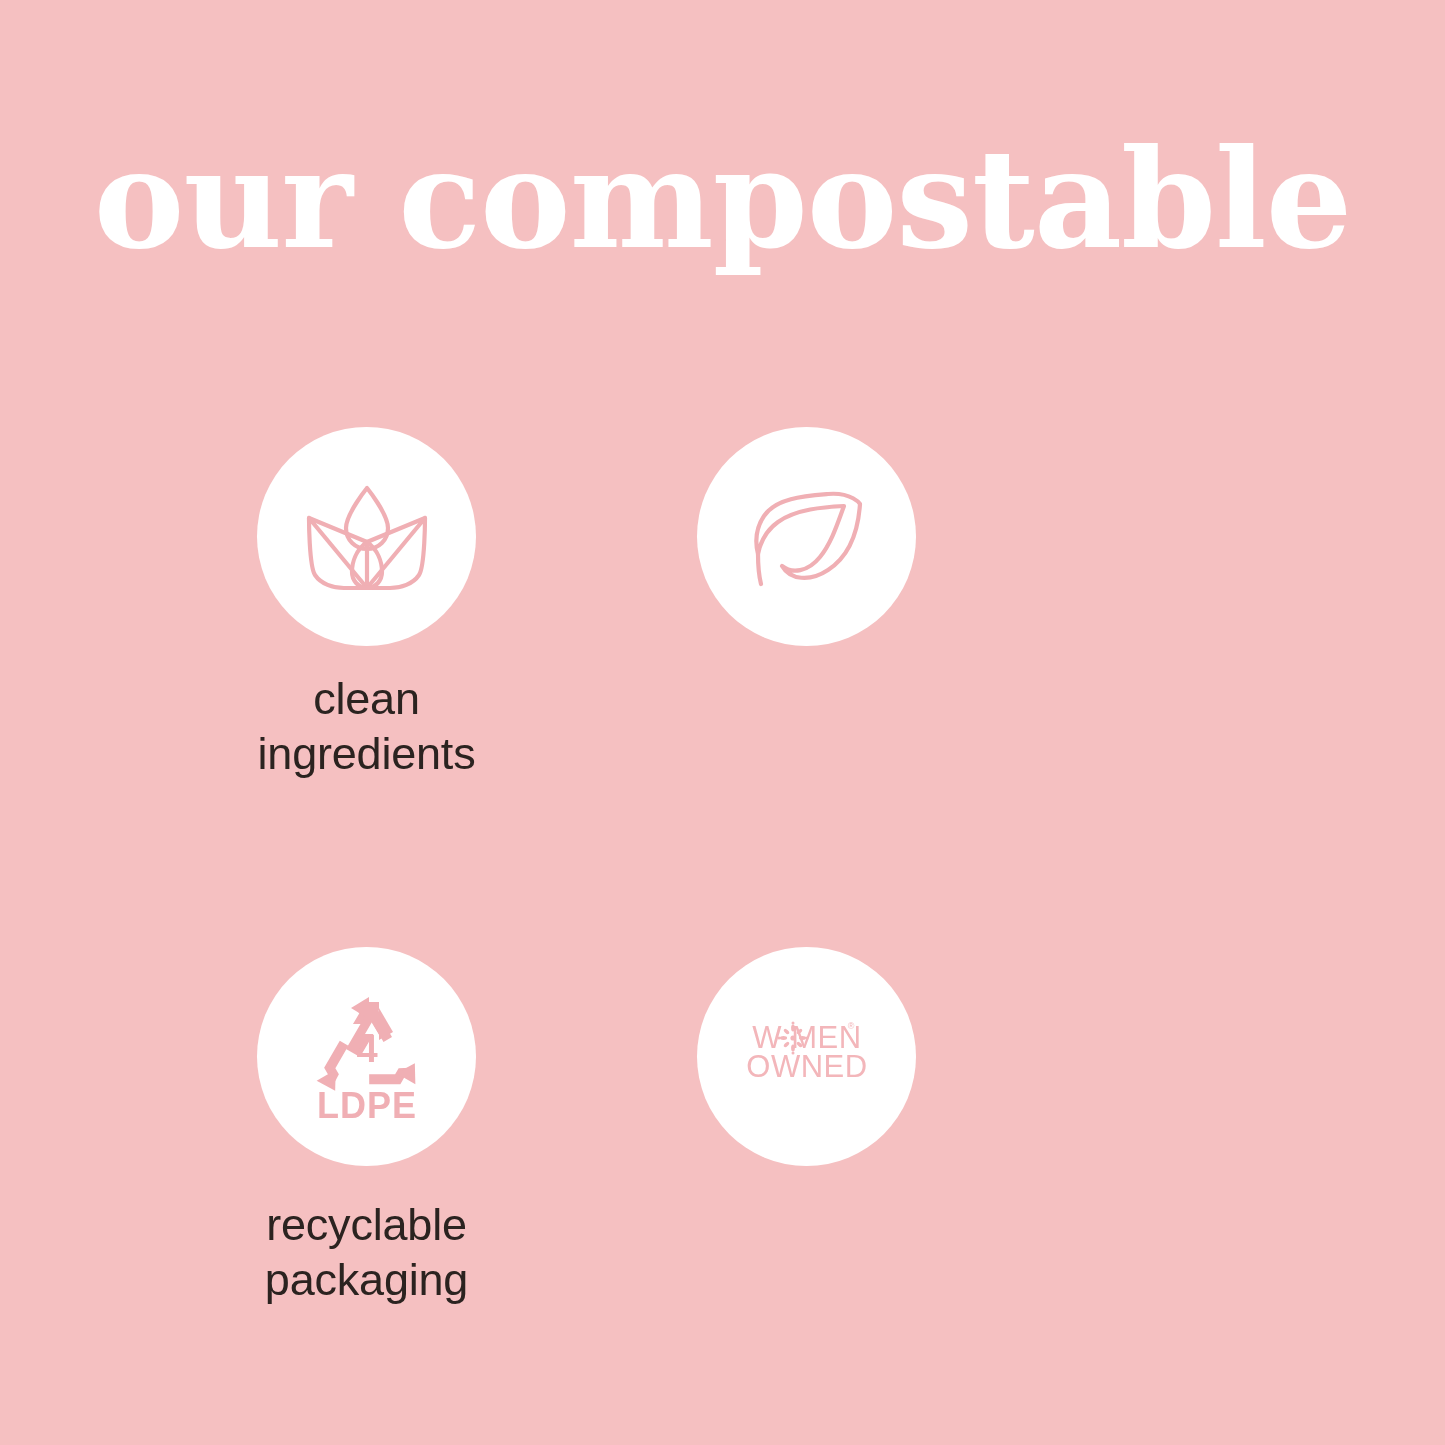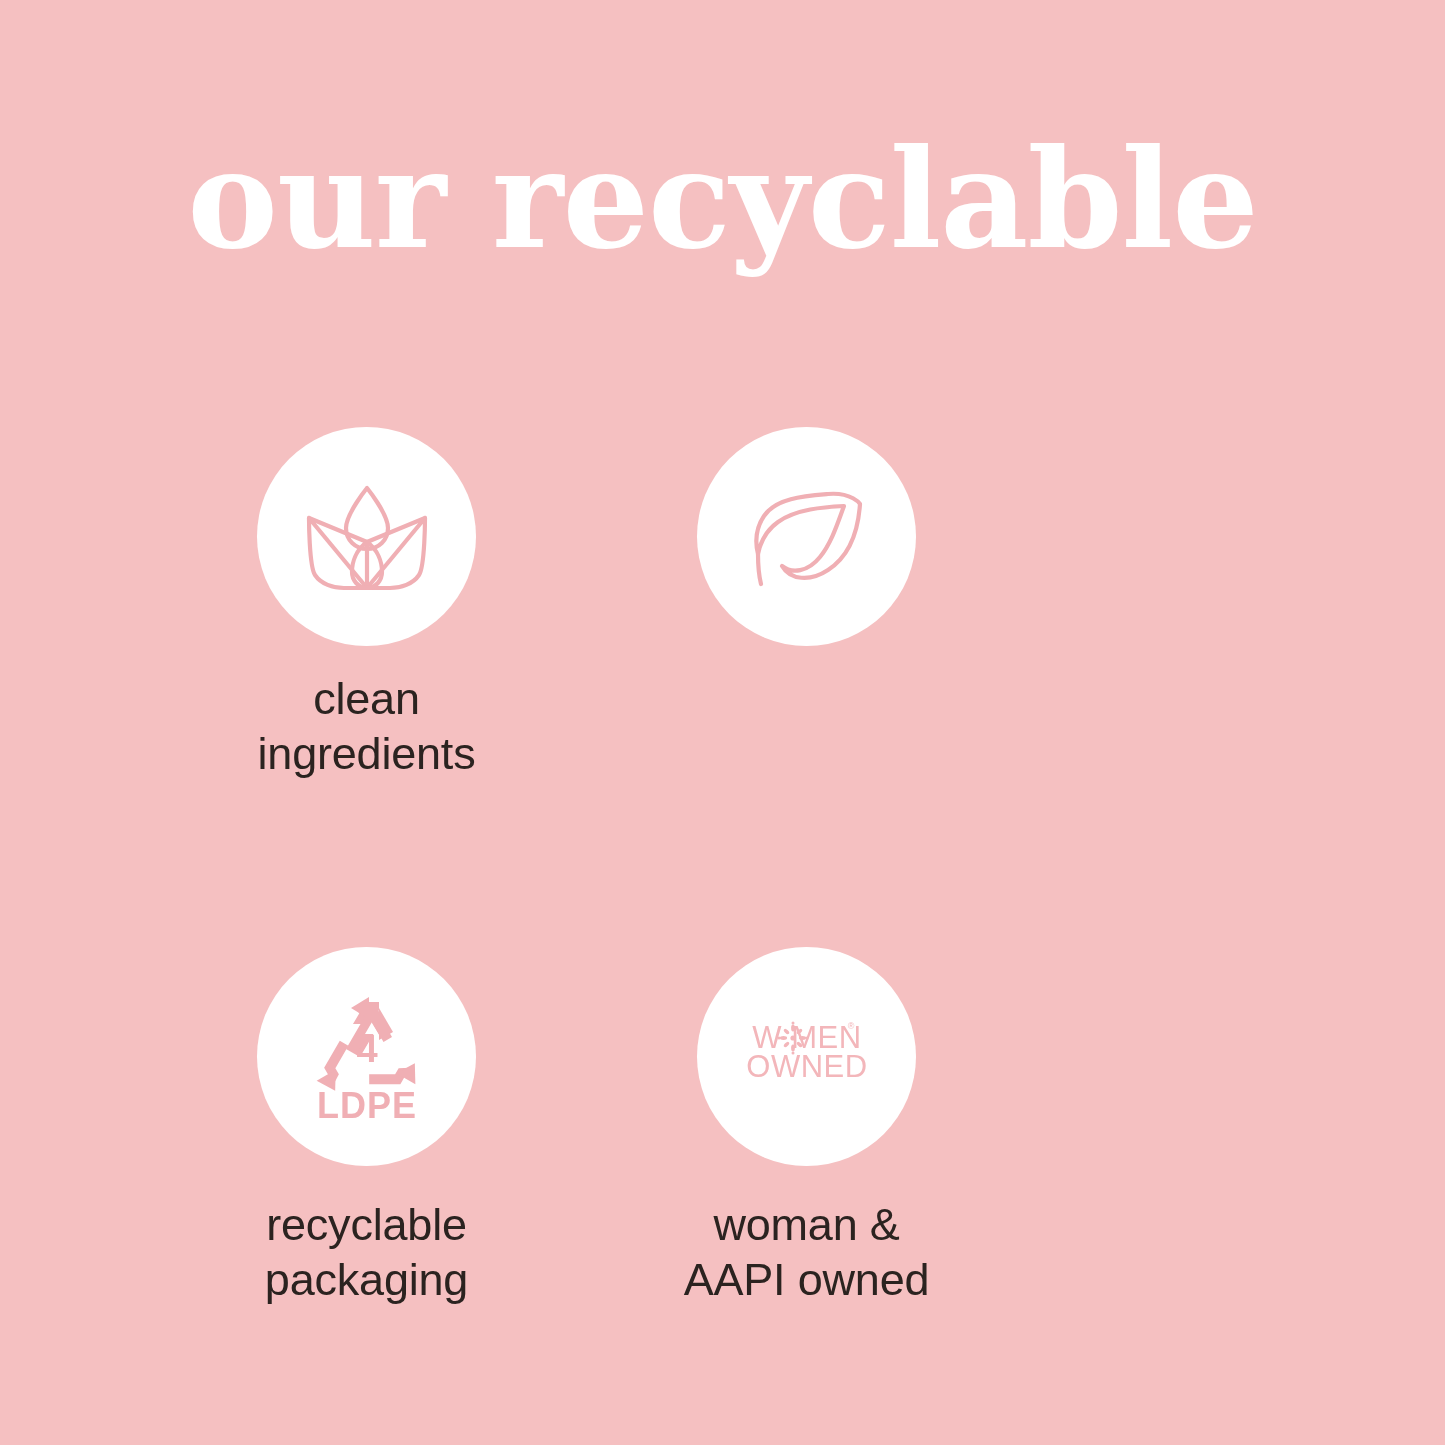--- a/index.html
+++ b/index.html
@@ -108,21 +108,21 @@
     font-family: "Liberation Sans", sans-serif;
     font-size: 9px;
     fill: #F3B6BA;
   }
 </style>
 </head>
 <body>
 
 <div class="page">
 
-  <div class="title">our recyclable</div>
+  <div class="title">our compostable</div>
 
   <div class="row row-top">
 
     <div class="cell">
       <div class="badge">
         <svg width="150" height="150" viewBox="0 0 150 150">
           <g fill="none" stroke="#F0AFB4" stroke-width="4.2" stroke-linecap="round" stroke-linejoin="round">
 
             <path d="M75 26 C75 26 54 52 54 66 C54 78 63.4 87 75 87 C86.6 87 96 78 96 66 C96 52 75 26 75 26 Z"></path>
 
@@ -222,19 +222,17 @@
             <ellipse cx="67.5" cy="62.5" rx="3.3" ry="1.8" transform="rotate(45 67.5 62.5)"></ellipse>
             <ellipse cx="67.5" cy="49.5" rx="3.3" ry="1.8" transform="rotate(-45 67.5 49.5)"></ellipse>
             <ellipse cx="54.5" cy="62.5" rx="3.3" ry="1.8" transform="rotate(-45 54.5 62.5)"></ellipse>
             <circle cx="61" cy="41" r="1.5"></circle>
             <circle cx="61" cy="71" r="1.5"></circle>
             <circle cx="47" cy="56" r="1.5"></circle>
             <circle cx="75" cy="56" r="1.5"></circle>
           </g>
         </svg>
       </div>
-      <div class="caption">woman &amp;
-AAPI owned</div>
     </div>
 
   </div>
 
 </div>
 
 </body></html>

